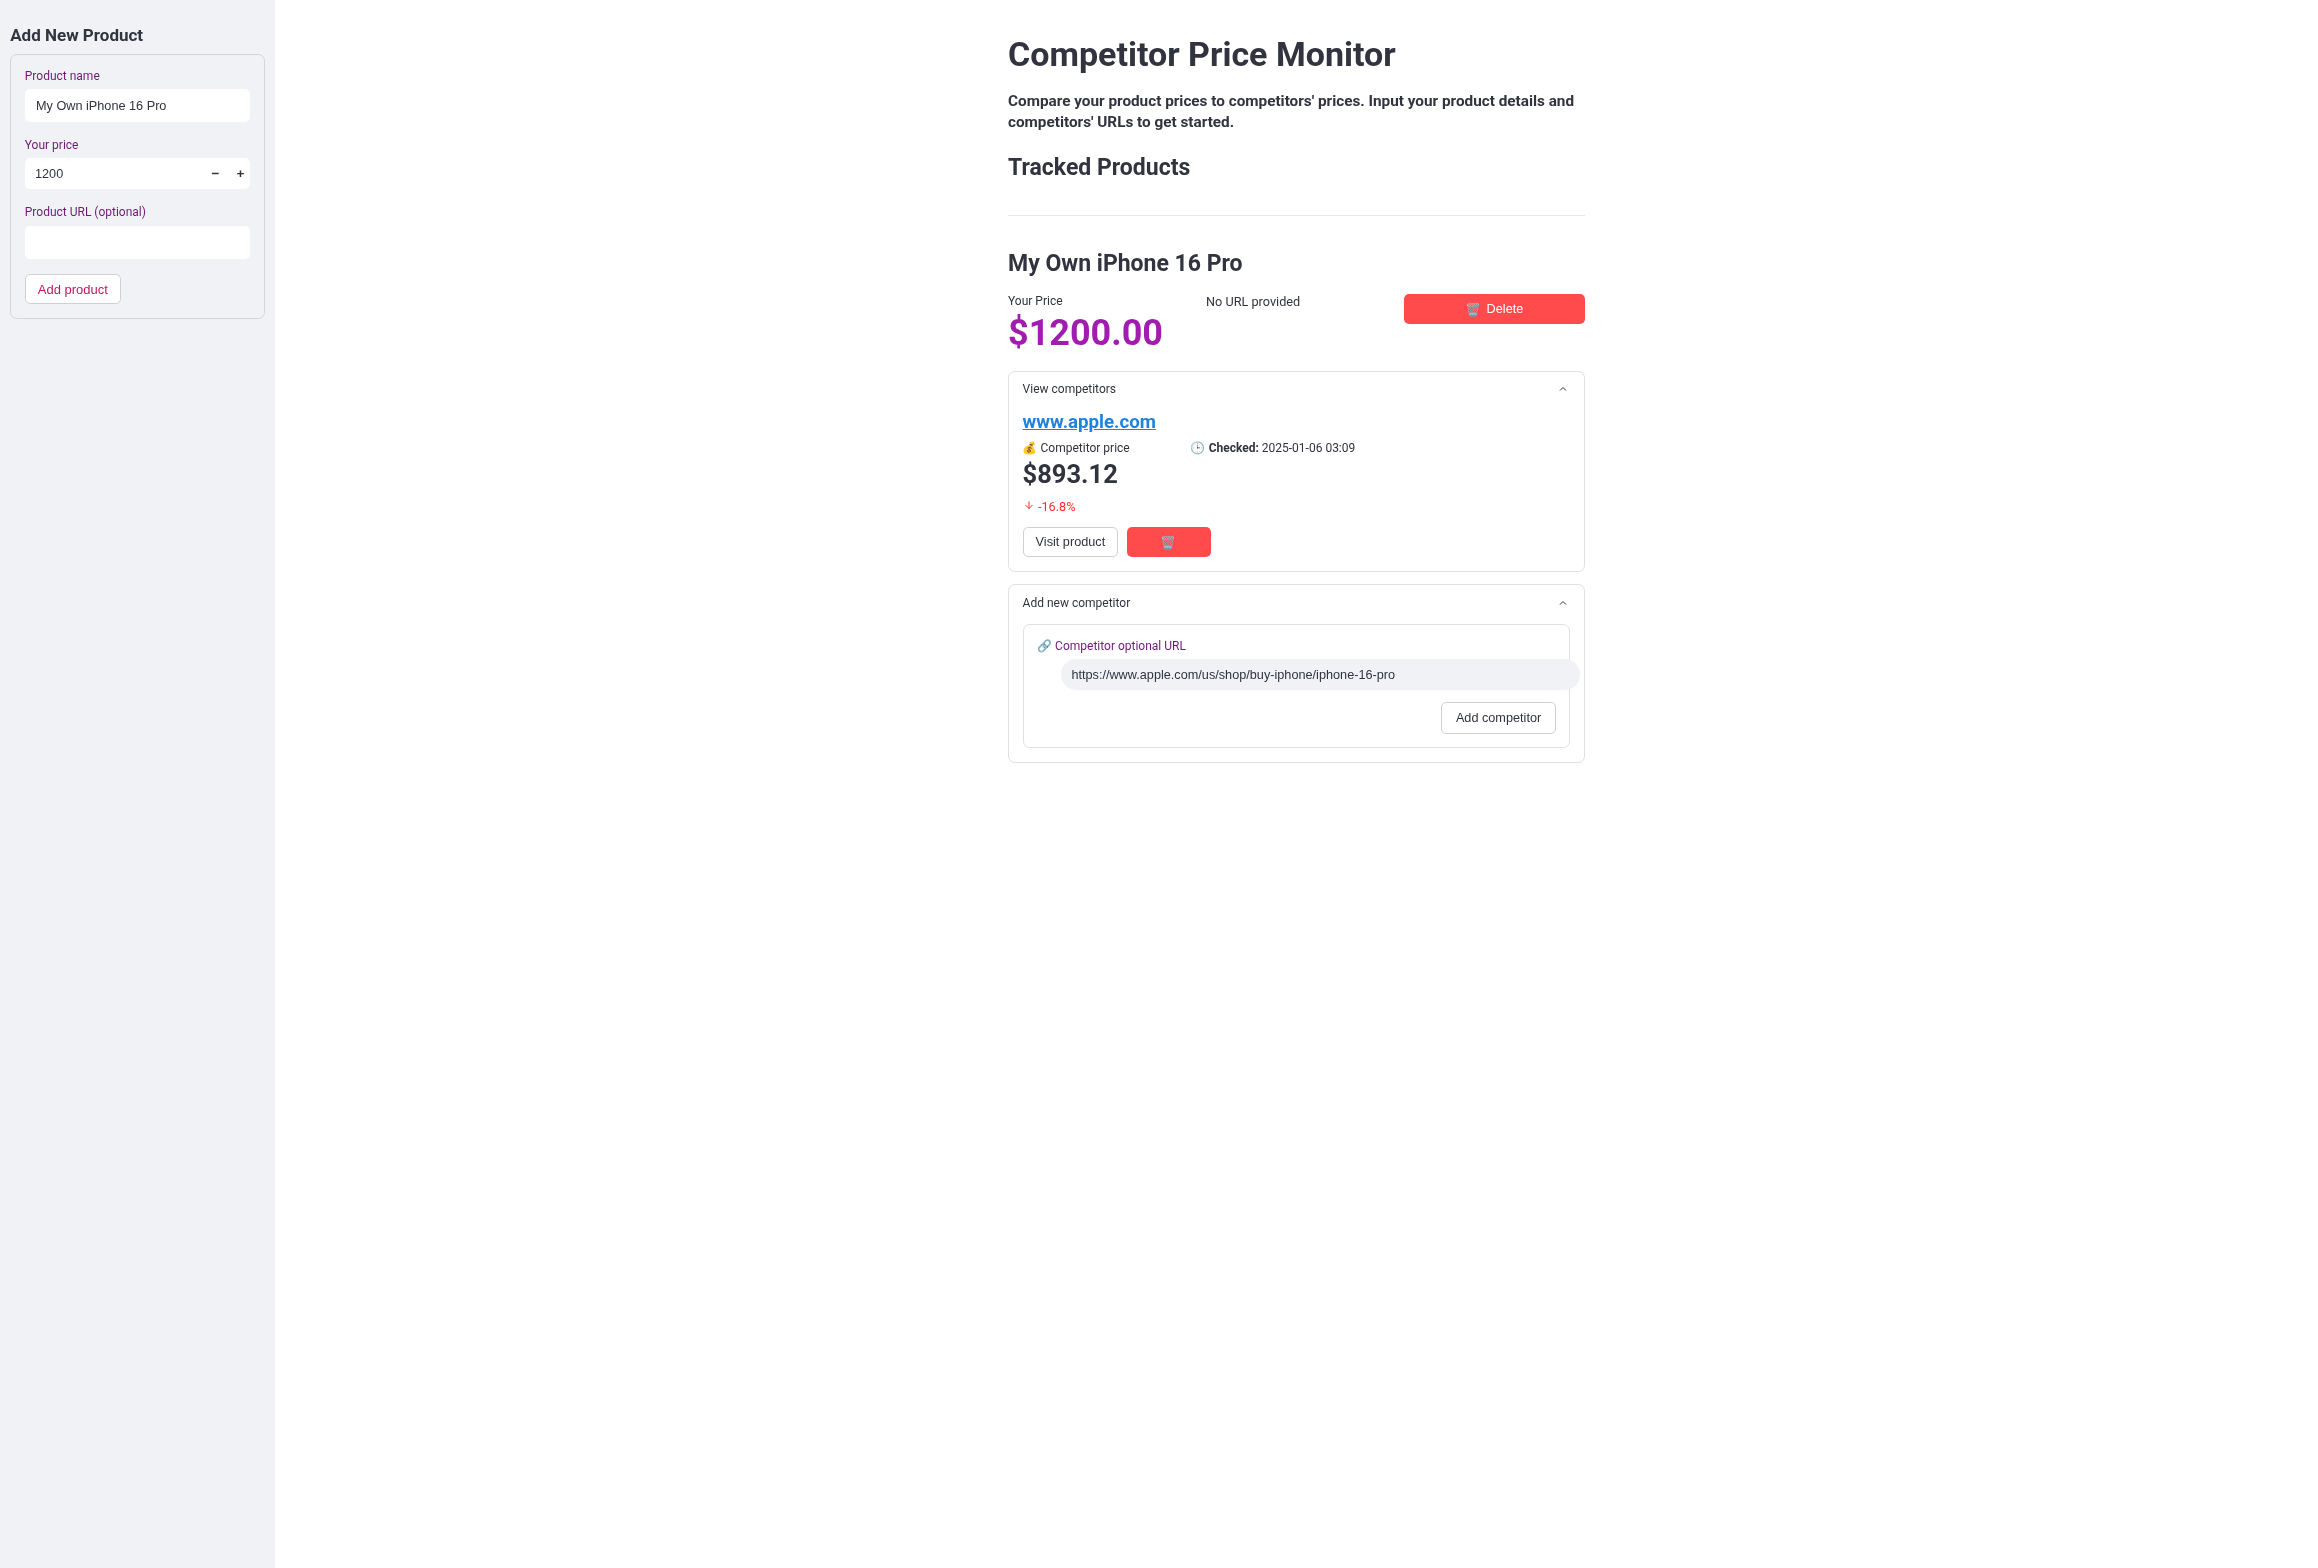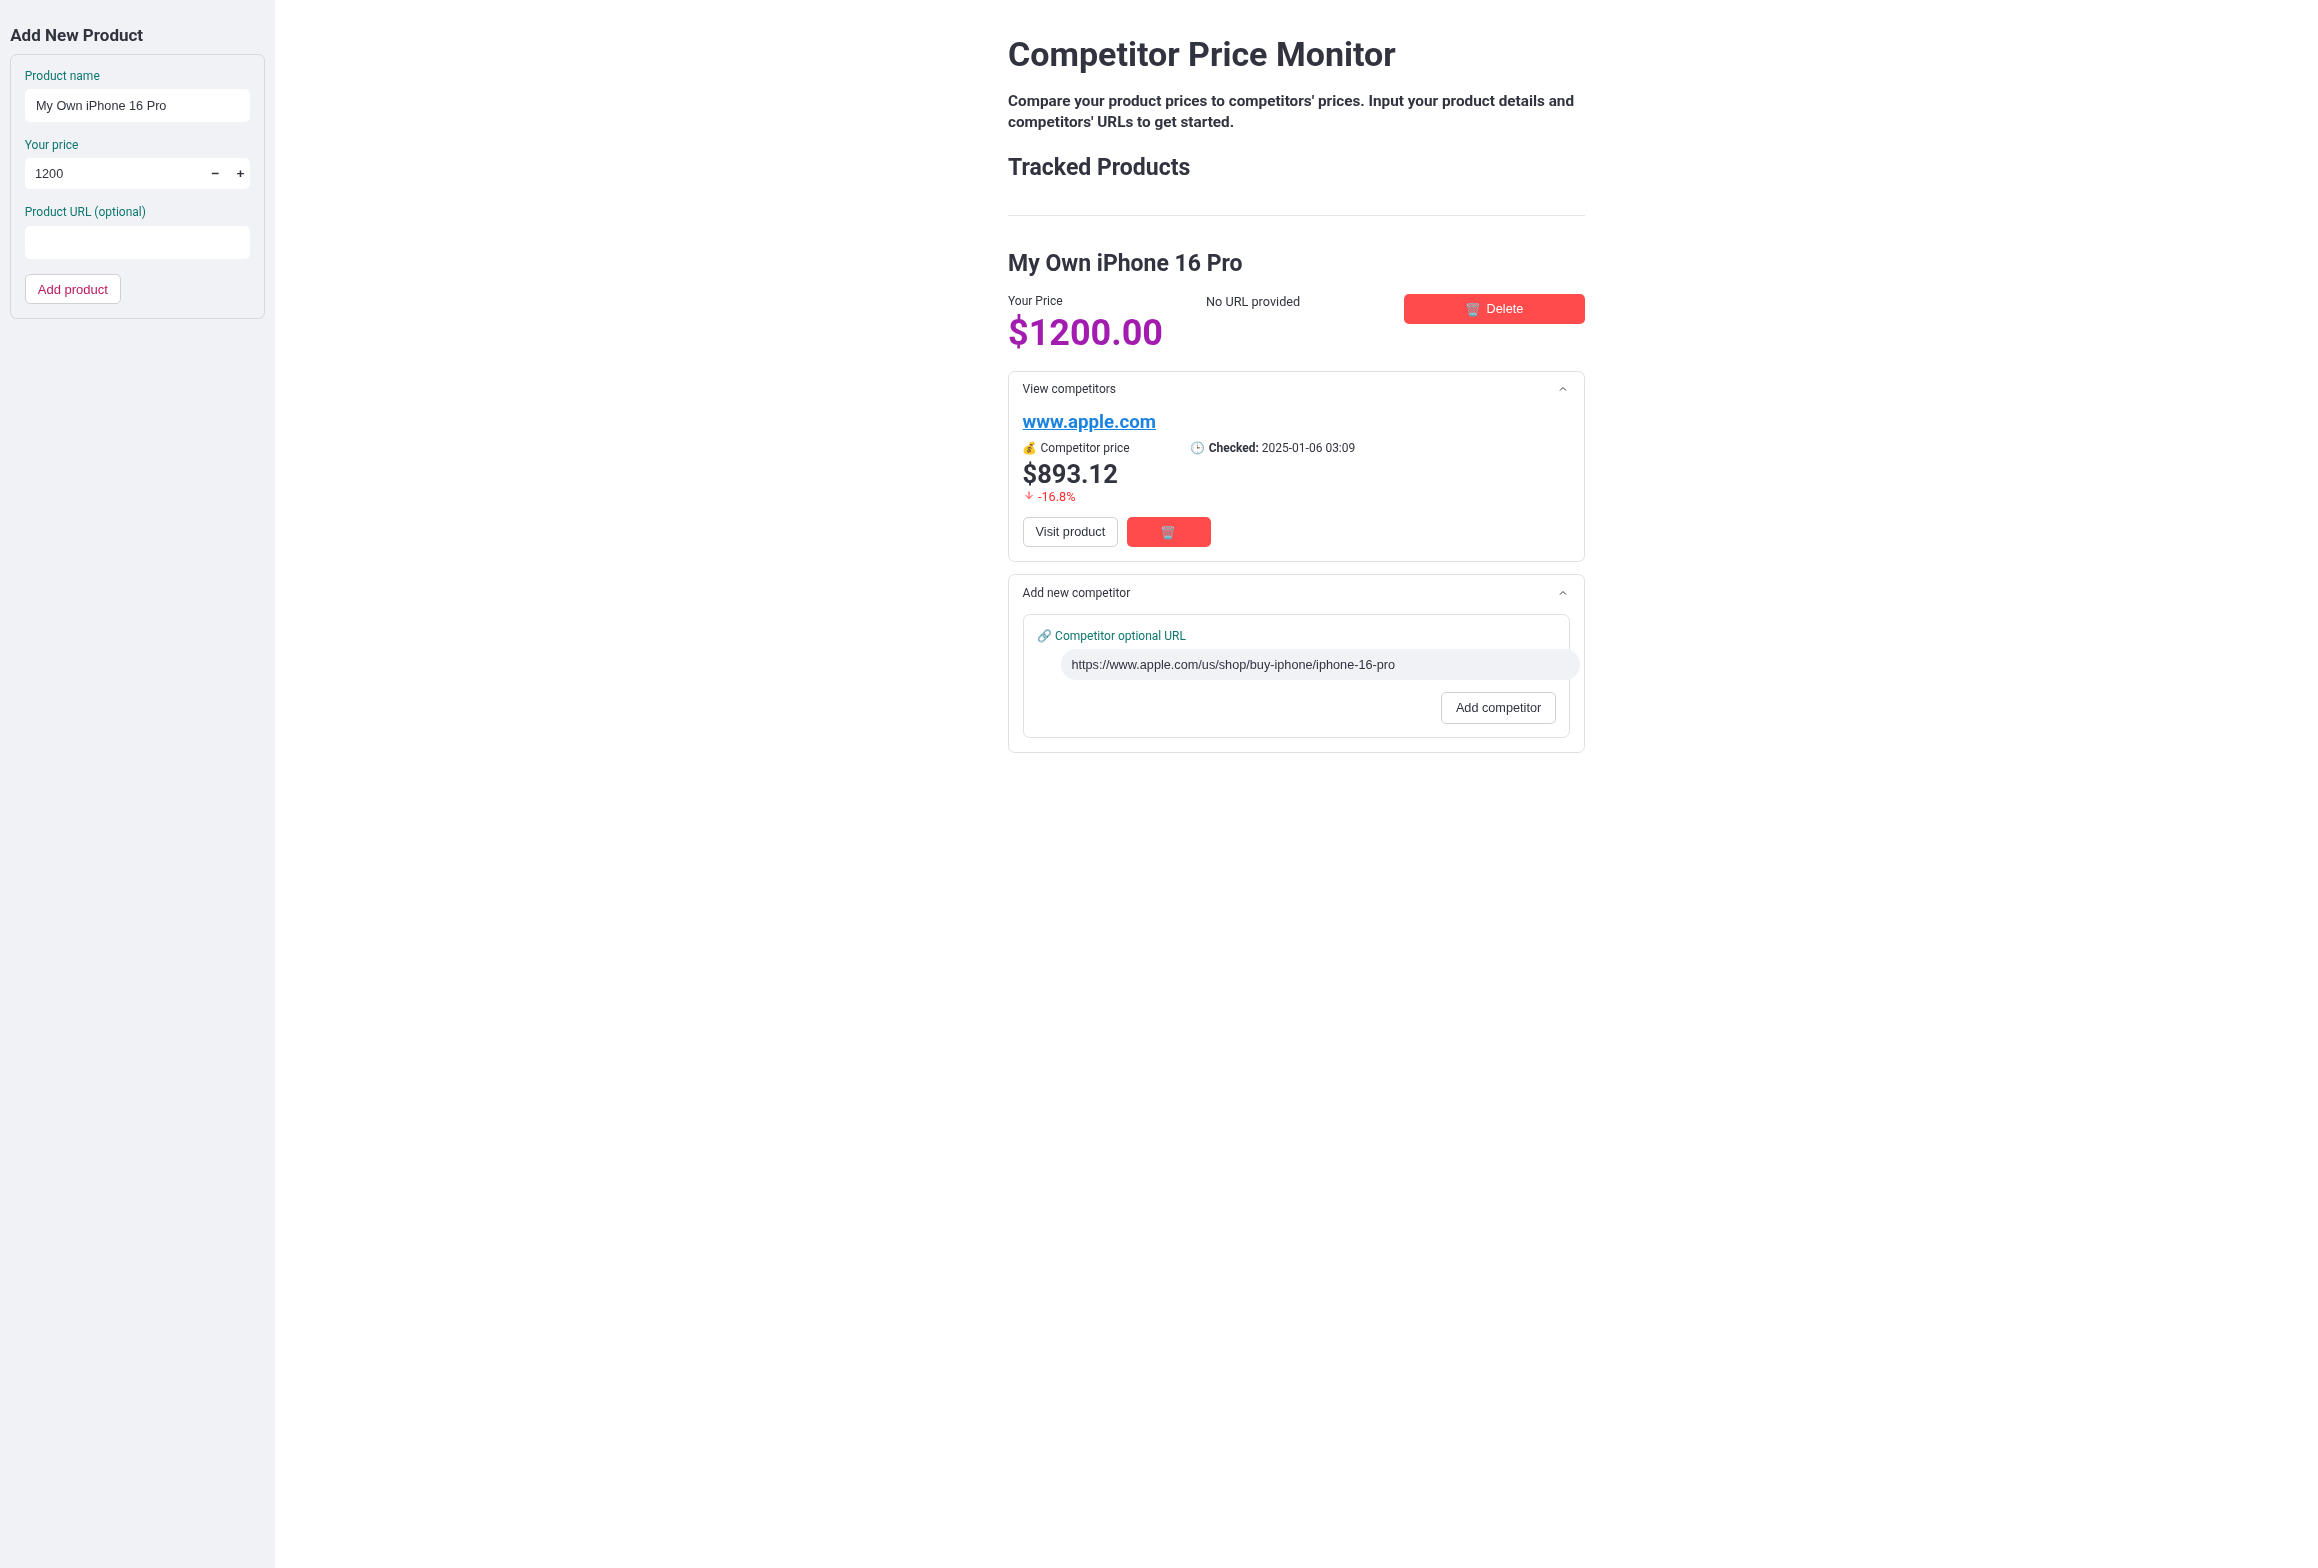--- a/index.html
+++ b/index.html
@@ -26,21 +26,21 @@
       color: #31333f;
       margin: 15.3px 0 8.5px 0;
     }
     .form-box {
       border: 0.8px solid #d6d6d9;
       border-radius: 6.8px;
       padding: 13.6px;
     }
     .form-label {
       font-size: 12px;
-      color: #0f766e;
+      color: #701a75;
       margin-bottom: 6.8px;
       display: block;
     }
     .form-input {
       width: 100%;
       padding: 8.5px 10.2px;
       border: 0.8px solid transparent;
       border-radius: 5.1px;
       font-size: 12.7px;
       color: #31333f;
@@ -255,21 +255,21 @@
       border: none;
       border-radius: 5.1px;
       padding: 7.6px 34px;
       cursor: pointer;
       color: #ffffff;
       font-size: 12.7px;
     }
     .price-delta {
       color: #ff2b2b;
       font-size: 12.7px;
-      margin-top: 0;
+      margin-top: 10px;
       display: flex;
       align-items: flex-end;
       gap: 3.4px;
     }
     .down-arrow-icon svg {
       width: 12px;
       height: 12px;
       stroke: #ff2b2b;
       stroke-width: 2;
       fill: none;

